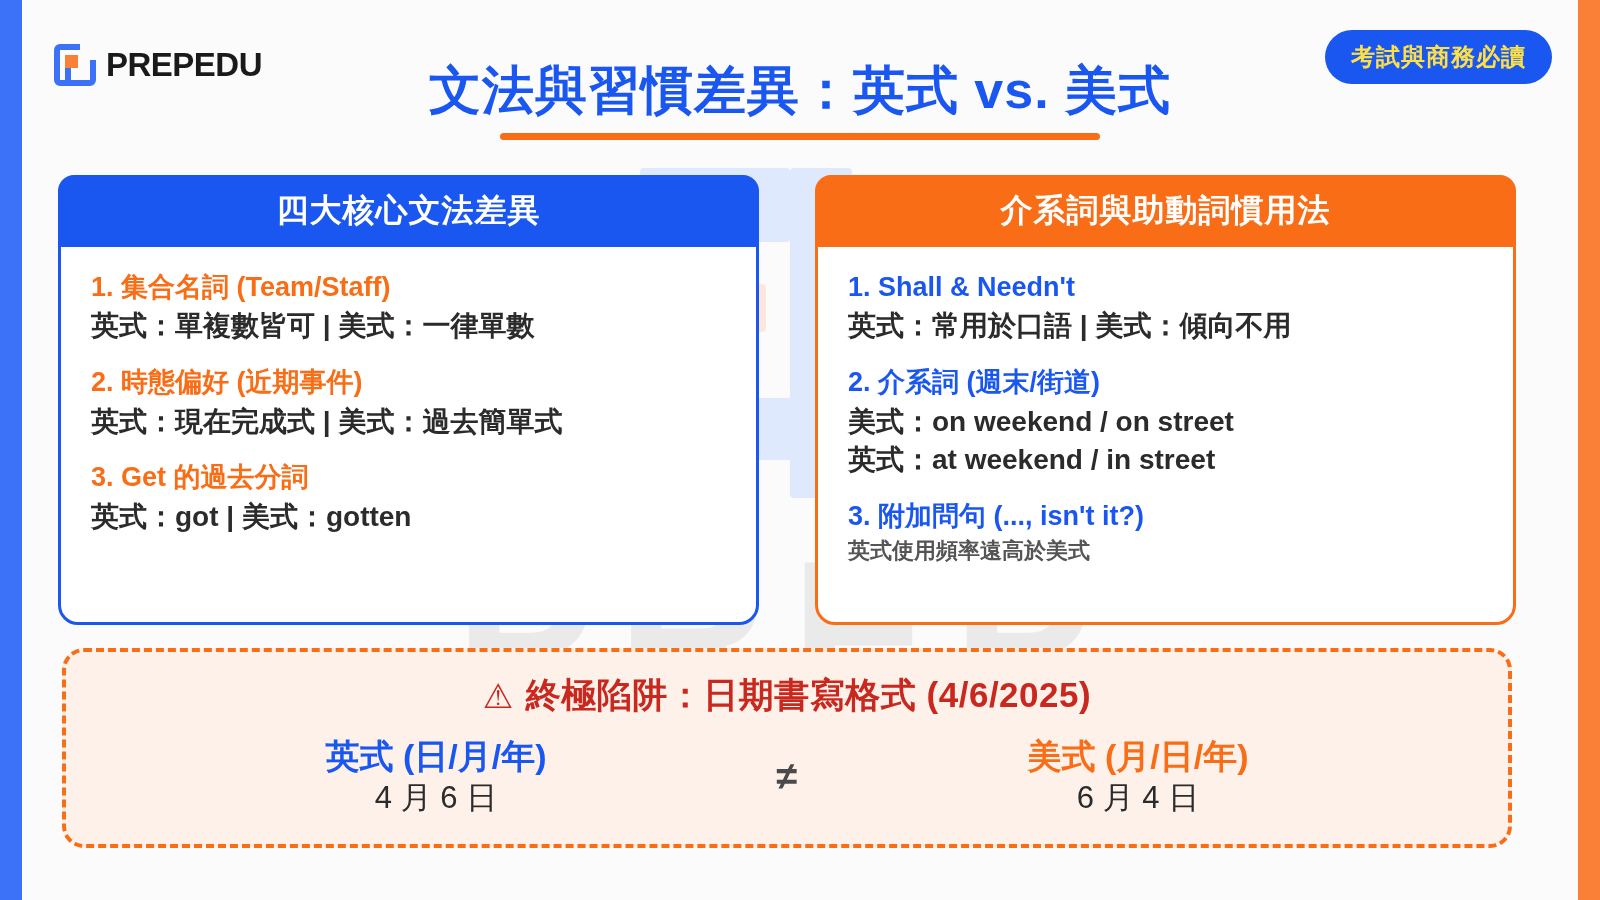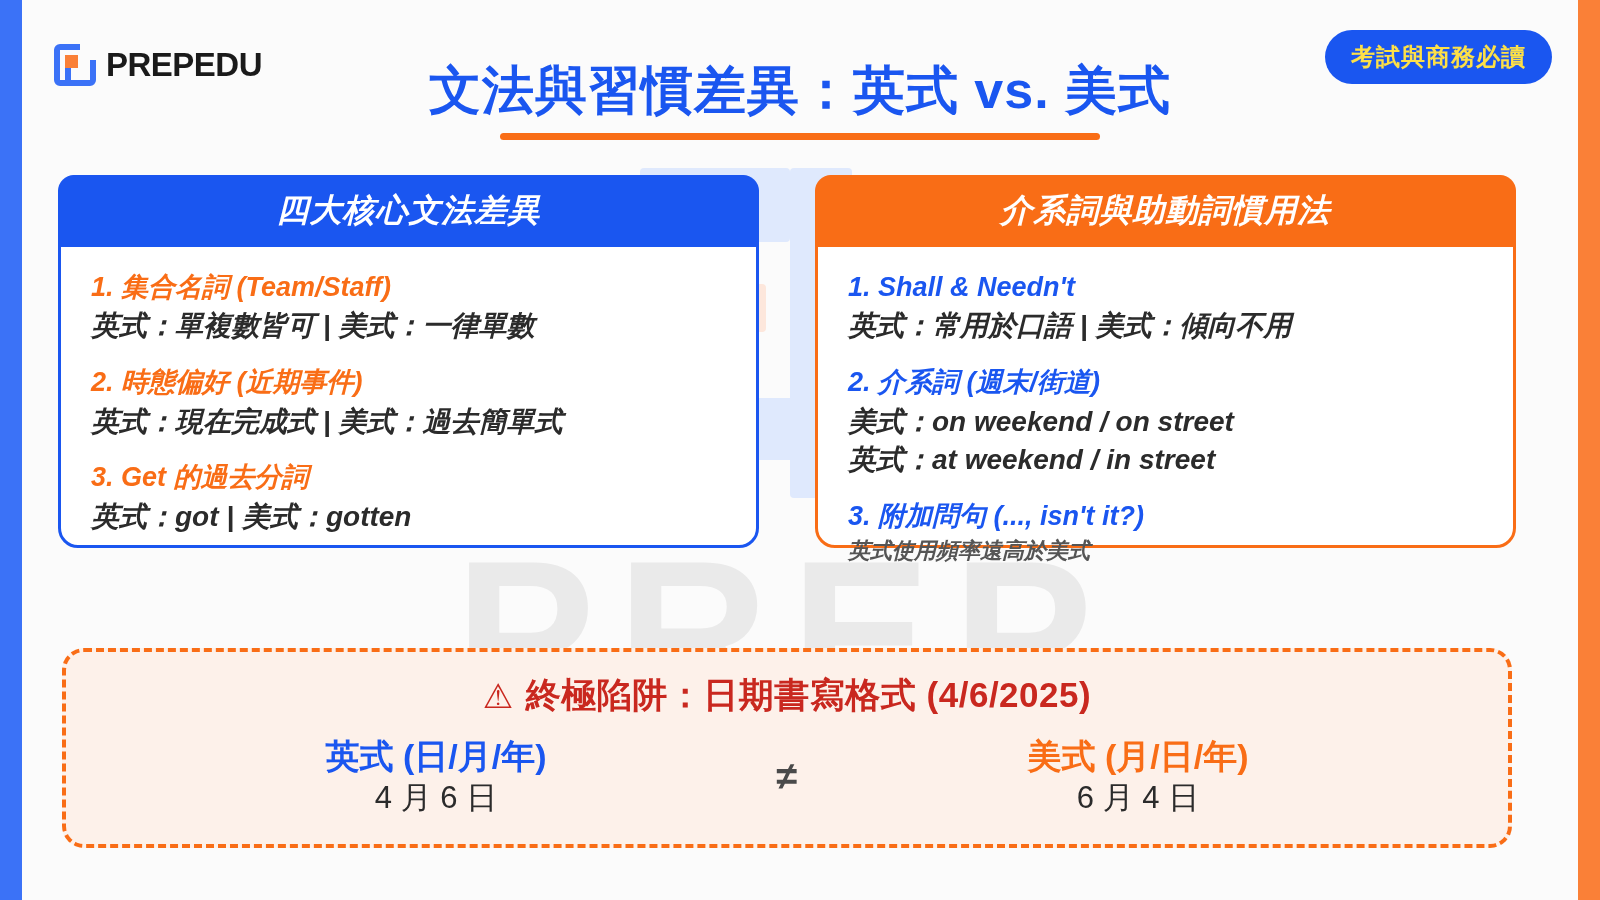--- a/index.html
+++ b/index.html
@@ -126,24 +126,23 @@
   .title-rule {
     width: 600px; height: 7px;
     background: #f96d16;
     border-radius: 4px;
     margin: 14px auto 0;
   }
 
   
   .cards {
     position: absolute; left: 58px; top: 175px;
-    width: 1458px; height: 373px;
+    width: 1458px; height: 450px;
     display: flex; gap: 56px;
     z-index: 3;
-    font-style: italic;
   }
   .card {
     flex: 1;
     background: #ffffff;
     border-radius: 20px;
     overflow: visible;
     position: relative;
   }
   .card-blue { border: 3px solid #1a56f0; }
   .card-orange { border: 3px solid #f96d16; }

